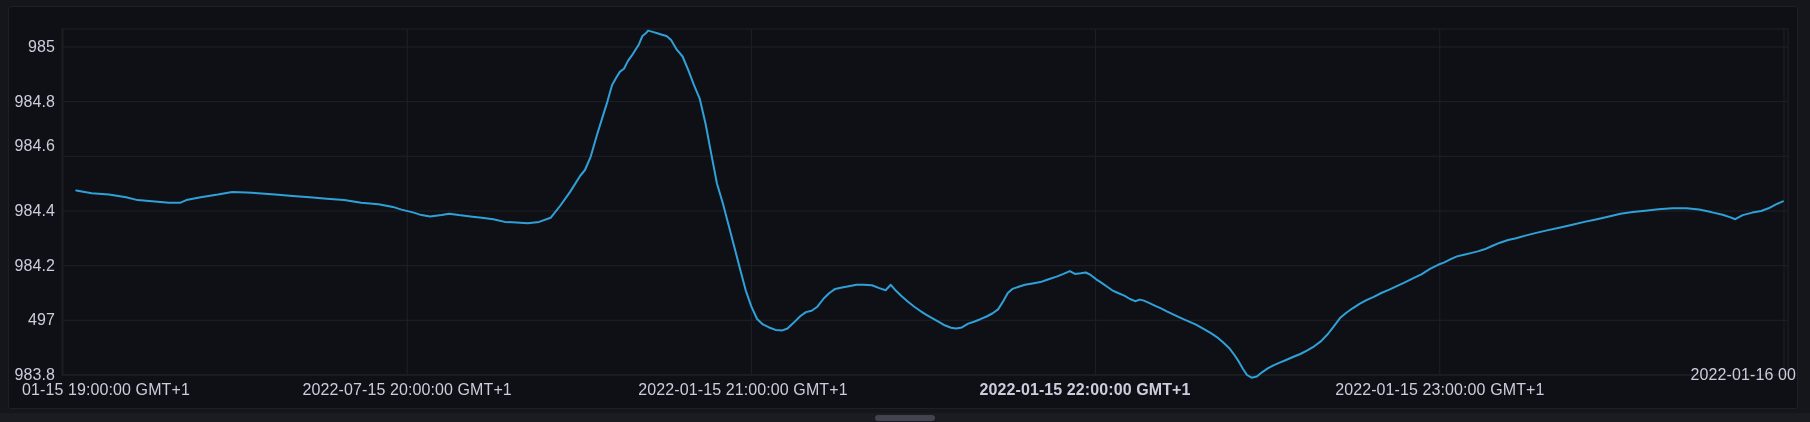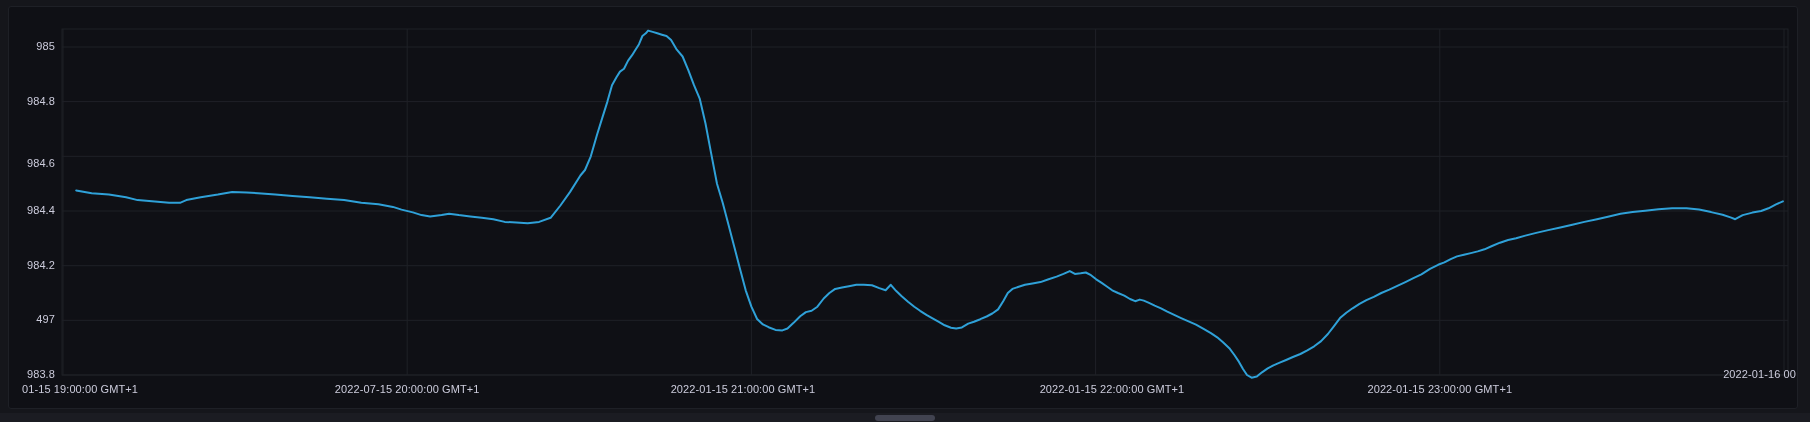--- a/index.html
+++ b/index.html
@@ -8,21 +8,21 @@
     background:#15161b;
     font-family:"Liberation Sans","DejaVu Sans",sans-serif;
   }
   .panel{
     position:absolute;left:8px;top:6px;width:1790px;height:403px;
     background:#0f1015;border:1px solid #1e2026;border-radius:3px;
     box-sizing:border-box;
   }
   #chart-svg{position:absolute;left:0;top:0;width:1810px;height:422px;pointer-events:none;}
   .tick-label{
-    position:absolute;color:#ccccdc;font-size:11px;line-height:15px;
+    position:absolute;color:#ccccdc;font-size:16px;line-height:15px;
     white-space:nowrap;font-weight:500;letter-spacing:.1px;
   }
   .y-tick{text-align:right;width:50px;}
   .scroll-strip{
     position:absolute;left:0;top:413px;width:1810px;height:9px;
     background:#1b1c22;
   }
   .scroll-thumb{
     position:absolute;left:875px;top:2px;width:60px;height:6px;
     border-radius:3px;background:#414350;
@@ -49,28 +49,28 @@
     <line x1="1784.0" x2="1784.0" y1="29" y2="375" stroke="#1f2127" stroke-width="1"></line>
     <rect x="62" y="29" width="1726" height="346" fill="none" stroke="#1f2127" stroke-width="1"></rect>
     <path d="M76.2 190.5 L91.7 193.2 L108.9 194.6 L126.1 197.3 L137.6 200.1 L154.8 201.4 L169.1 202.8 L180.0 202.8 L186.3 200.1 L200.7 197.3 L217.9 194.6 L232.2 191.9 L246.6 192.4 L258.0 193.2 L275.3 194.6 L292.5 196.0 L309.7 197.3 L326.9 198.7 L344.1 200.1 L361.3 202.8 L378.5 204.2 L392.9 206.9 L401.5 209.6 L412.9 212.4 L421.5 215.1 L430.1 216.5 L441.6 215.1 L449.1 213.7 L458.8 215.1 L470.3 216.5 L481.8 217.8 L493.3 219.2 L504.7 221.9 L516.2 222.5 L527.7 223.3 L539.1 221.9 L550.6 217.8 L560.4 205.5 L570.1 191.9 L580.4 175.5 L585.0 170.0 L590.8 156.3 L597.1 134.5 L602.2 118.1 L607.4 101.6 L612.0 85.2 L616.6 77.0 L620.0 71.6 L624.0 68.8 L628.1 60.6 L632.1 55.2 L635.5 49.7 L639.0 44.2 L642.4 36.0 L645.8 33.3 L648.1 30.6 L652.7 31.9 L657.3 33.3 L661.9 34.7 L666.5 36.0 L671.1 40.1 L676.8 49.7 L682.6 56.5 L688.3 70.2 L694.0 85.2 L699.8 98.9 L705.5 123.5 L711.2 153.6 L717.0 183.7 L722.7 202.8 L728.5 224.7 L734.2 246.5 L739.9 268.4 L745.7 290.3 L751.4 306.7 L757.1 319.0 L762.9 324.4 L768.6 327.2 L775.5 329.9 L782.4 330.4 L787.5 328.5 L793.3 323.1 L800.2 316.2 L805.9 312.1 L811.6 310.8 L817.4 306.7 L823.7 298.5 L829.4 293.0 L835.2 288.9 L842.0 287.5 L848.9 286.2 L856.4 284.8 L863.8 284.8 L871.9 285.3 L879.3 288.1 L885.6 290.3 L890.8 284.8 L896.0 290.8 L901.7 296.3 L908.0 301.7 L914.3 306.7 L920.1 310.8 L926.4 314.9 L932.1 318.1 L938.4 321.7 L944.7 325.3 L951.0 327.7 L956.2 328.5 L961.9 327.4 L968.2 323.6 L974.0 321.7 L980.3 319.2 L986.6 316.5 L992.3 313.5 L998.1 309.4 L1003.2 301.2 L1007.8 293.0 L1012.4 288.9 L1018.7 286.7 L1025.0 284.8 L1032.5 283.4 L1040.5 282.1 L1048.6 279.3 L1056.6 276.6 L1063.5 273.9 L1069.8 271.1 L1074.9 273.9 L1080.7 273.3 L1085.8 272.5 L1091.0 275.2 L1096.2 279.3 L1101.3 282.6 L1106.5 286.2 L1112.2 290.3 L1118.0 293.0 L1124.3 295.7 L1130.0 299.0 L1135.2 301.2 L1139.8 299.6 L1143.8 300.6 L1149.0 302.8 L1154.7 305.6 L1161.0 308.3 L1167.3 311.6 L1174.2 314.9 L1181.1 318.1 L1188.0 321.2 L1196.0 324.7 L1204.0 329.1 L1210.9 333.2 L1217.2 337.3 L1223.0 342.2 L1229.3 348.2 L1234.4 355.0 L1239.0 361.9 L1243.0 369.0 L1247.0 375.0 L1251.6 377.7 L1256.8 376.6 L1262.0 372.3 L1267.7 368.4 L1273.4 365.4 L1279.7 362.7 L1286.1 360.0 L1292.9 357.0 L1300.4 354.0 L1307.3 350.4 L1314.2 346.3 L1321.1 341.1 L1327.9 334.0 L1334.2 325.8 L1340.0 318.1 L1346.3 312.7 L1352.6 308.3 L1359.5 303.9 L1366.4 300.1 L1373.8 296.8 L1381.3 293.0 L1389.3 289.7 L1397.3 285.9 L1405.4 282.1 L1413.4 278.2 L1421.4 274.4 L1430.0 268.9 L1438.1 264.8 L1444.4 262.4 L1450.7 259.1 L1457.0 256.4 L1463.9 254.7 L1470.8 253.1 L1477.7 251.4 L1484.5 249.3 L1492.0 246.0 L1500.0 242.7 L1508.1 240.0 L1516.1 238.3 L1525.3 235.6 L1536.2 232.9 L1548.2 230.1 L1560.3 227.4 L1572.3 224.7 L1584.4 221.9 L1597.0 219.2 L1609.0 216.5 L1620.5 213.7 L1632.6 212.1 L1645.2 210.7 L1658.4 209.3 L1672.1 208.3 L1686.5 208.3 L1699.1 209.6 L1711.1 212.1 L1722.6 214.8 L1731.2 217.6 L1735.2 219.2 L1742.7 215.1 L1752.4 212.6 L1761.1 211.0 L1768.5 208.3 L1776.0 204.4 L1782.9 201.4" fill="none" stroke="#2fa1d8" stroke-width="2" stroke-linejoin="round" stroke-linecap="round"></path>
   </svg>
 
 <div id="y-axis">
     <div class="tick-label y-tick" style="left: 5px; top: 367px;">983.8</div>
     <div class="tick-label y-tick" style="left: 5px; top: 312.33px;">497</div>
     <div class="tick-label y-tick" style="left: 5px; top: 257.66px;">984.2</div>
     <div class="tick-label y-tick" style="left: 5px; top: 202.99px;">984.4</div>
-    <div class="tick-label y-tick" style="left: 5px; top: 156px;">984.6</div>
+    <div class="tick-label y-tick" style="left: 5px; top: 138px;">984.6</div>
     <div class="tick-label y-tick" style="left: 5px; top: 93.65px;">984.8</div>
     <div class="tick-label y-tick" style="left: 5px; top: 38.98px;">985</div>
   </div>
 <div id="x-axis">
     <div class="tick-label" style="top: 382px; left: 22px;">01-15 19:00:00 GMT+1</div>
     <div class="tick-label" style="top: 382px; left: 407.2px; transform: translateX(-50%);">2022-07-15 20:00:00 GMT+1</div>
     <div class="tick-label" style="top: 382px; left: 743px; transform: translateX(-50%);">2022-01-15 21:00:00 GMT+1</div>
-    <div class="tick-label" style="top: 382px; left: 1112px; transform: translateX(-50%);">2022-01-15 22:00:00 GMT+1</div>
+    <div class="tick-label" style="top: 382px; left: 1085px; transform: translateX(-50%); font-weight: bold;">2022-01-15 22:00:00 GMT+1</div>
     <div class="tick-label" style="top: 382px; left: 1439.8px; transform: translateX(-50%);">2022-01-15 23:00:00 GMT+1</div>
     <div class="tick-label" style="top: 367px; right: 14px;">2022-01-16 00</div>
   </div>
 
 <div class="scroll-strip">
   <div class="scroll-thumb"></div>
 </div>
 
 </body></html>

